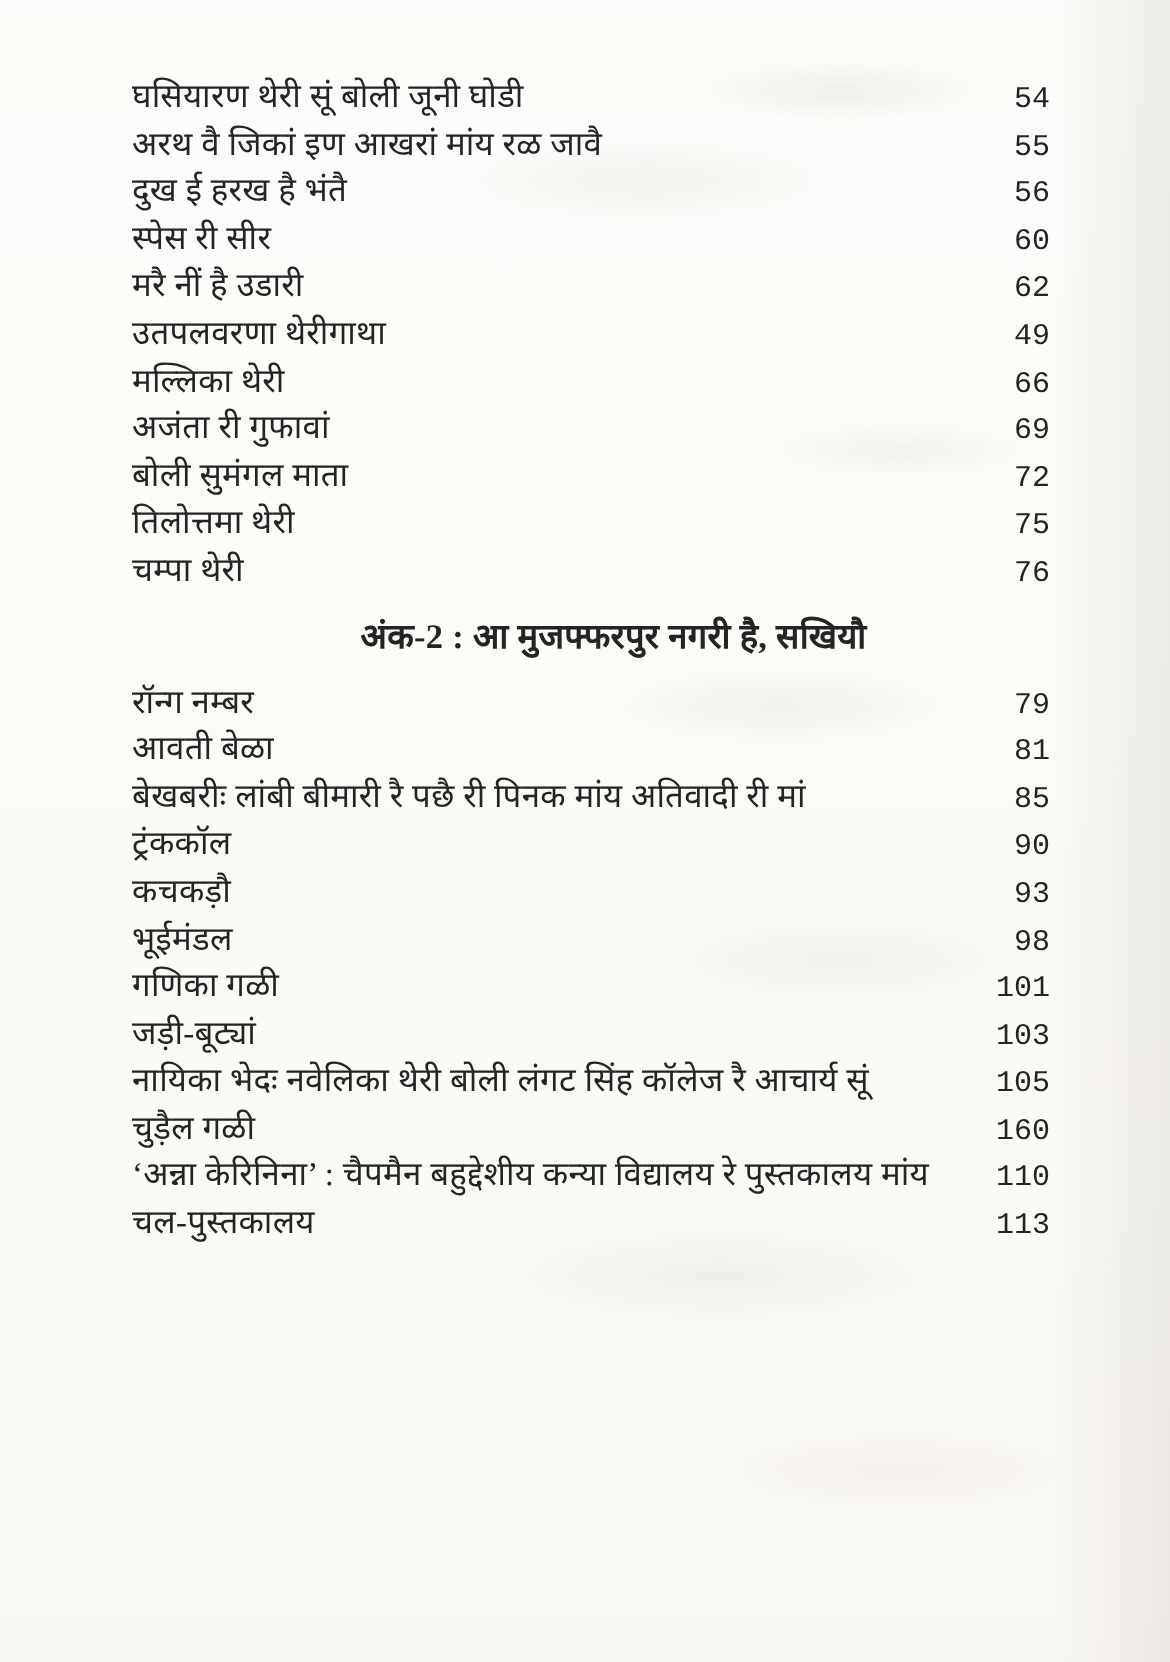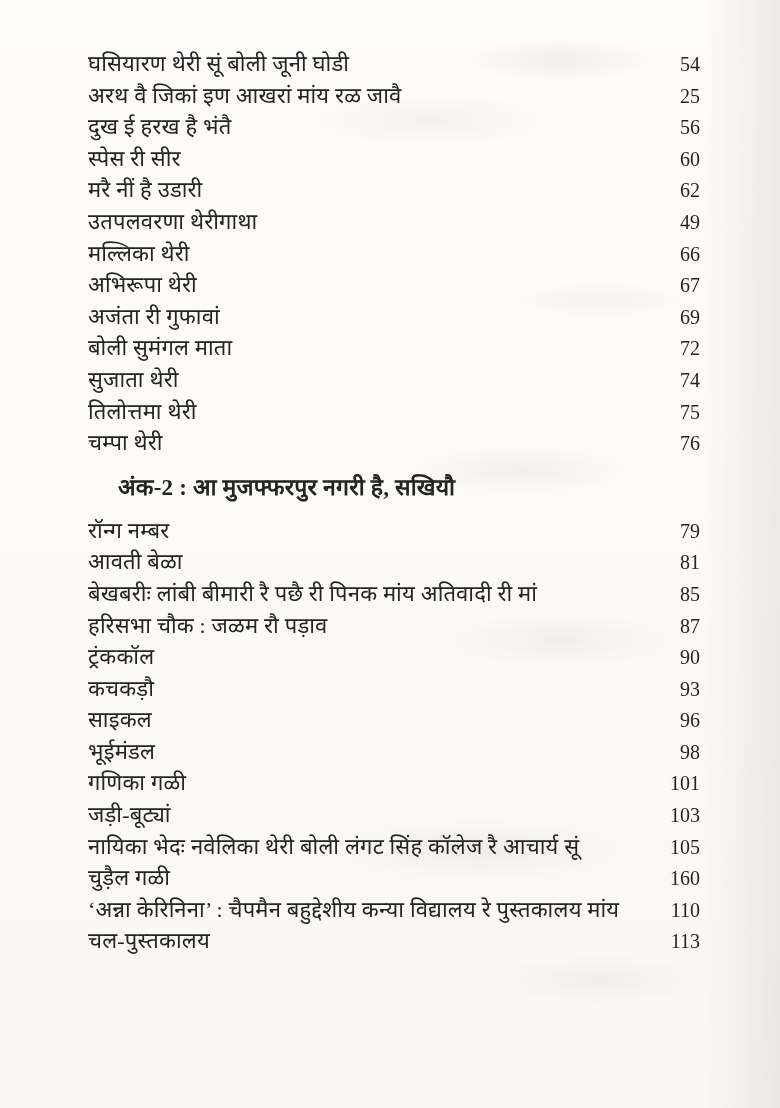--- a/index.html
+++ b/index.html
@@ -47,47 +47,48 @@
     overflow: hidden;
     flex: 1 1 auto;
     letter-spacing: 0.2px;
   }
   .toc-page {
     flex: 0 0 auto;
     min-width: 46px;
     text-align: right;
     font-size: 20px;
     padding-left: 10px;
-    font-family: Liberation Serif, serif;
+    font-family: Liberation Mono, monospace;
   }
   .section-heading {
     margin-top: 9px;
     height: 40px;
     line-height: 40px;
+    text-align: center;
     font-size: 23px;
     font-weight: bold;
     letter-spacing: 0.2px;
     padding-left: 30px; 
   }
   .toc-list.second { margin-top: 7px; }
 </style>
 </head>
 <body>
 
 <div class="page">
   <div class="content">
 
     <div class="toc-list">
       <div class="toc-row">
           <span class="toc-title">घसियारण थेरी सूं बोली जूनी घोडी</span>
           <span class="toc-page">54</span>
         </div>
       <div class="toc-row">
           <span class="toc-title">अरथ वै जिकां इण आखरां मांय रळ जावै</span>
-          <span class="toc-page">25</span>
+          <span class="toc-page">55</span>
         </div>
       <div class="toc-row">
           <span class="toc-title">दुख ई हरख है भंतै</span>
           <span class="toc-page">56</span>
         </div>
       <div class="toc-row">
           <span class="toc-title">स्पेस री सीर</span>
           <span class="toc-page">60</span>
         </div>
       <div class="toc-row">
@@ -96,34 +97,26 @@
         </div>
       <div class="toc-row">
           <span class="toc-title">उतपलवरणा थेरीगाथा</span>
           <span class="toc-page">49</span>
         </div>
       <div class="toc-row">
           <span class="toc-title">मल्लिका थेरी</span>
           <span class="toc-page">66</span>
         </div>
       <div class="toc-row">
-          <span class="toc-title">अभिरूपा थेरी</span>
-          <span class="toc-page">67</span>
-        </div>
-      <div class="toc-row">
           <span class="toc-title">अजंता री गुफावां</span>
           <span class="toc-page">69</span>
         </div>
       <div class="toc-row">
           <span class="toc-title">बोली सुमंगल माता</span>
           <span class="toc-page">72</span>
-        </div>
-      <div class="toc-row">
-          <span class="toc-title">सुजाता थेरी</span>
-          <span class="toc-page">74</span>
         </div>
       <div class="toc-row">
           <span class="toc-title">तिलोत्तमा थेरी</span>
           <span class="toc-page">75</span>
         </div>
       <div class="toc-row">
           <span class="toc-title">चम्पा थेरी</span>
           <span class="toc-page">76</span>
         </div>
     </div>
@@ -137,34 +130,26 @@
         </div>
       <div class="toc-row">
           <span class="toc-title">आवती बेळा</span>
           <span class="toc-page">81</span>
         </div>
       <div class="toc-row">
           <span class="toc-title">बेखबरीः लांबी बीमारी रै पछै री पिनक मांय अतिवादी री मां</span>
           <span class="toc-page">85</span>
         </div>
       <div class="toc-row">
-          <span class="toc-title">हरिसभा चौक : जळम रौ पड़ाव</span>
-          <span class="toc-page">87</span>
-        </div>
-      <div class="toc-row">
           <span class="toc-title">ट्रंककॉल</span>
           <span class="toc-page">90</span>
         </div>
       <div class="toc-row">
           <span class="toc-title">कचकड़ौ</span>
           <span class="toc-page">93</span>
-        </div>
-      <div class="toc-row">
-          <span class="toc-title">साइकल</span>
-          <span class="toc-page">96</span>
         </div>
       <div class="toc-row">
           <span class="toc-title">भूईमंडल</span>
           <span class="toc-page">98</span>
         </div>
       <div class="toc-row">
           <span class="toc-title">गणिका गळी</span>
           <span class="toc-page">101</span>
         </div>
       <div class="toc-row">

